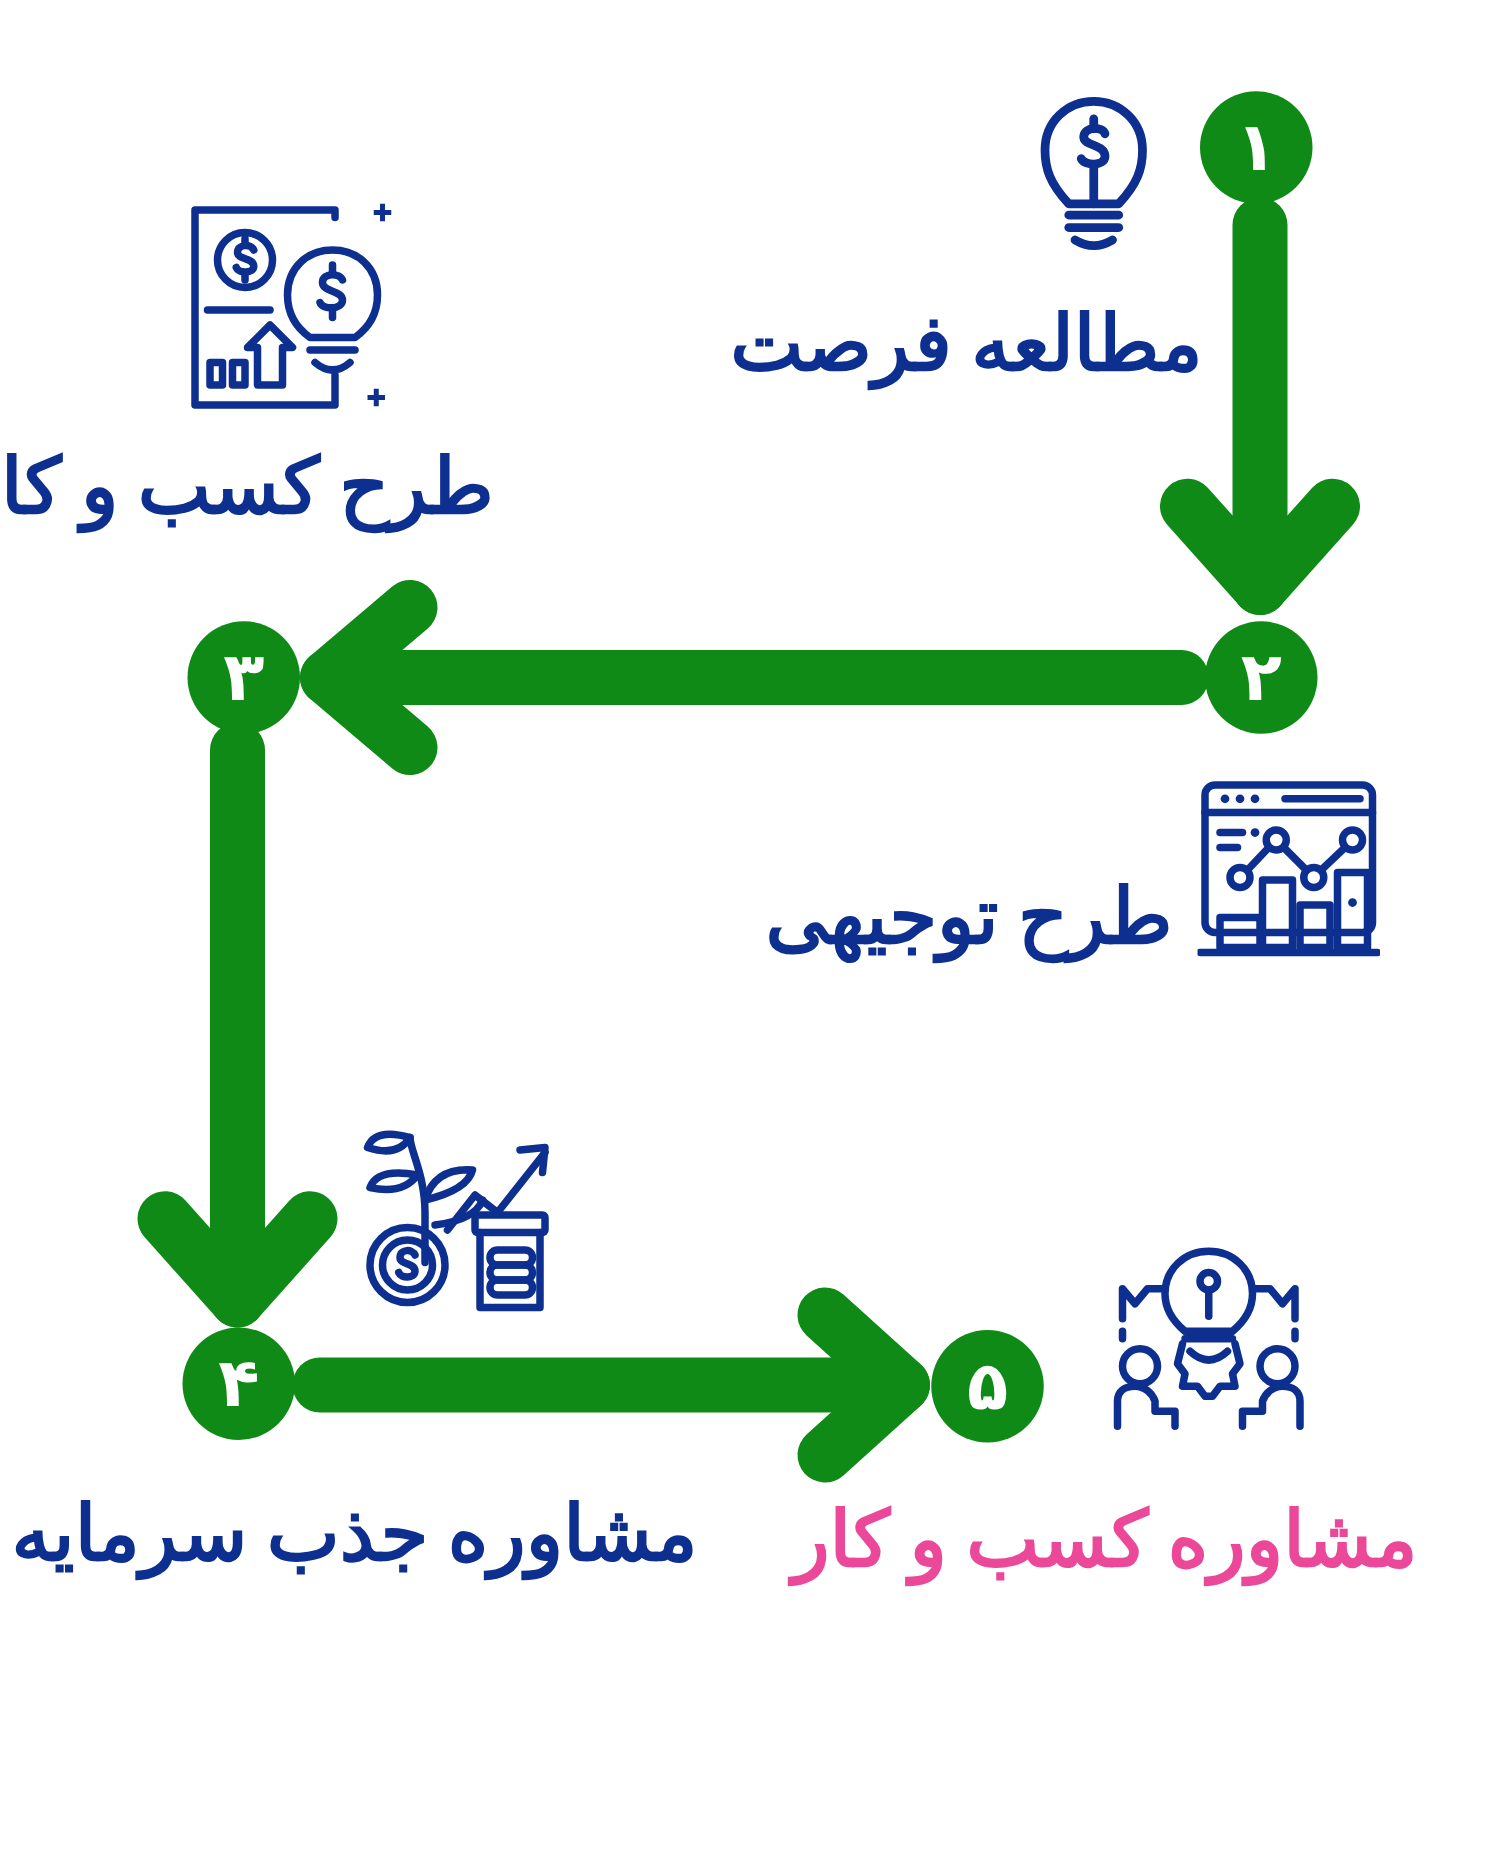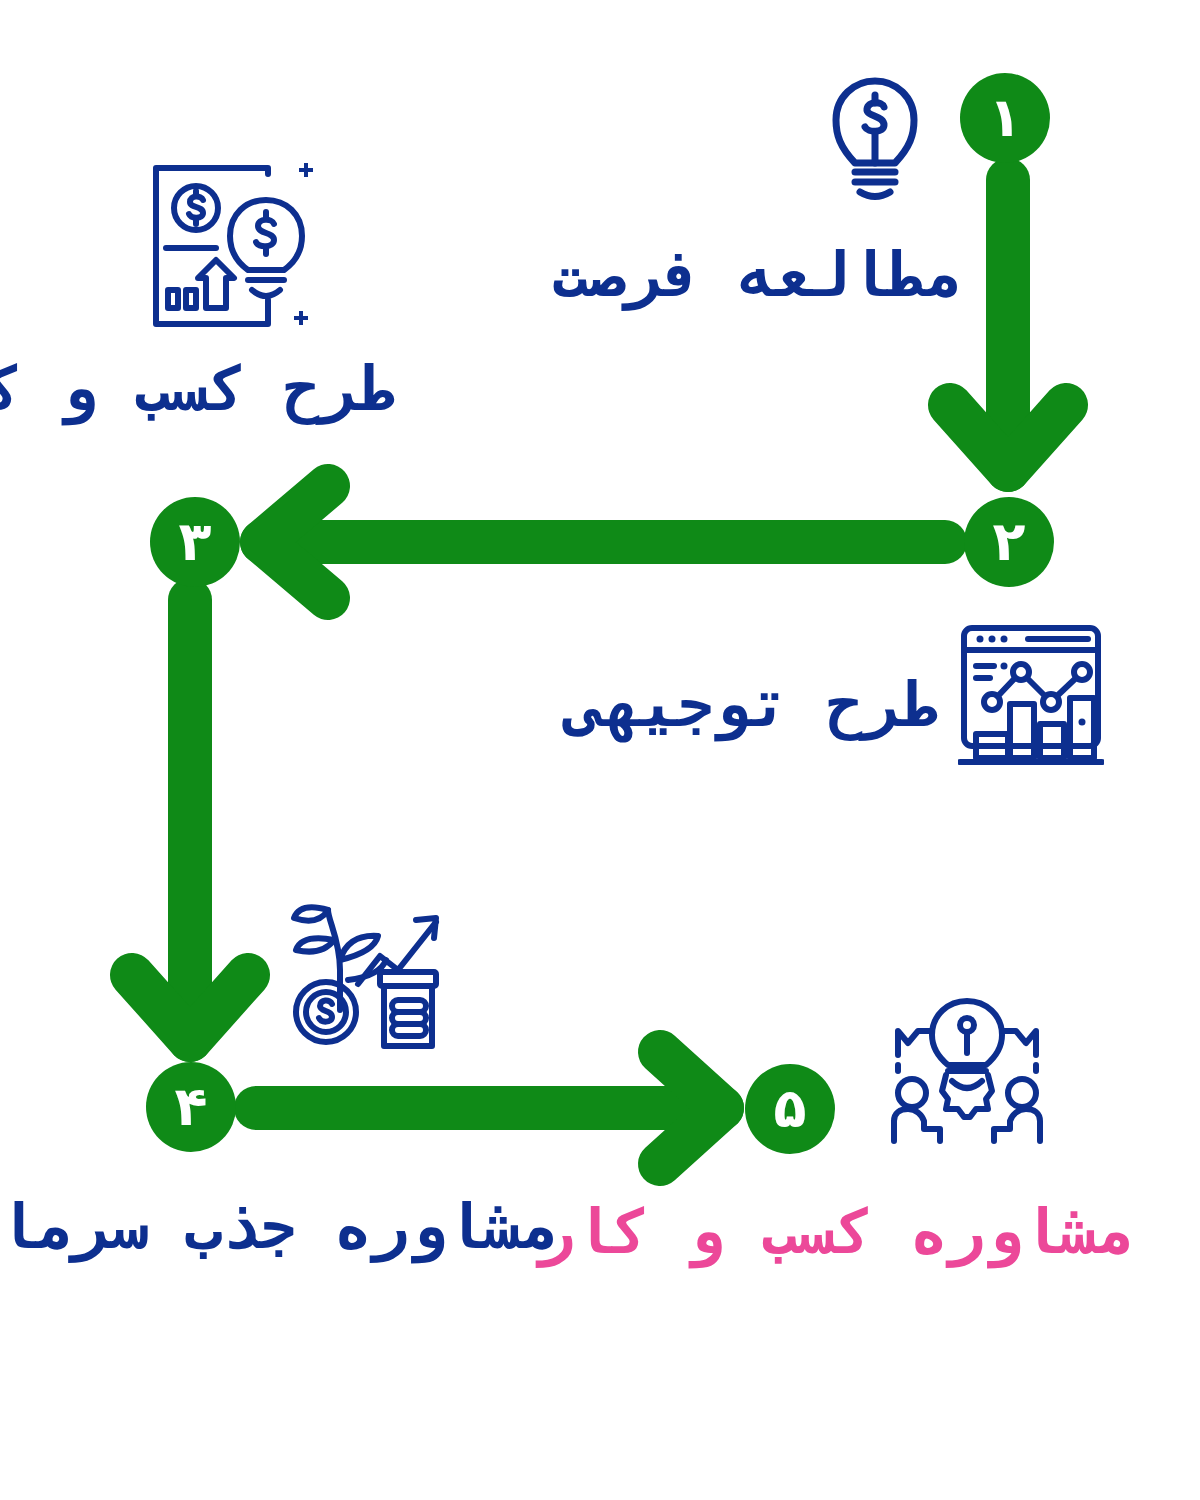--- a/index.html
+++ b/index.html
@@ -4,21 +4,21 @@
 <style>
   html, body { margin:0; padding:0; background:#ffffff; }
   body { width:1200px; height:1500px; position:relative; overflow:hidden;
          font-family:"DejaVu Sans", sans-serif; }
   #flow { position:absolute; left:0; top:0; width:1200px; height:1500px; }
   .step-circle { position:absolute; width:90px; height:90px; border-radius:50%;
     display:flex; align-items:center; justify-content:center;
     color:#ffffff; font-weight:bold; font-size:54px; line-height:1;
     font-family:"DejaVu Sans", sans-serif; }
   .label { position:absolute; font-weight:bold; font-size:62px; direction:rtl;
-    white-space:nowrap; font-family:Liberation Mono, monospace; letter-spacing:-1px;text-align:right; }
+    white-space:nowrap; font-family:Liberation Serif, serif; letter-spacing:-1px;text-align:right; }
   .icon { position:absolute; }
 </style>
 </head>
 <body>
 
 <svg id="flow" viewBox="0 0 1200 1500">
   <g stroke="#0f8a17" stroke-width="44" stroke-linecap="round" stroke-linejoin="round" fill="none">
 
     <line x1="1008" y1="180" x2="1008" y2="470"></line>
     <polyline points="950,405 1008,470 1066,405"></polyline>
@@ -44,21 +44,21 @@
     <span>۳</span>
   </div>
 <div class="step-circle" style="left:146px;top:1062px;background:#0f8a17;">
     <span>۴</span>
   </div>
 <div class="step-circle" style="left:745px;top:1064px;background:#0f8a17;">
     <span>۵</span>
   </div>
 
 <div class="label" style="right:238px;top:238px;color:#0d2f8f;">مطالعه فرصت</div>
-<div class="label" style="right:262px;top:668px;color:#0d2f8f;">طرح توجیهی</div>
+<div class="label" style="right:262px;top:696px;color:#0d2f8f;">طرح توجیهی</div>
 <div class="label" style="right:805px;top:352px;color:#0d2f8f;">طرح کسب و کار</div>
 <div class="label" style="right:642px;top:1190px;color:#0d2f8f;">مشاوره جذب سرمایه</div>
 <div class="label" style="right:66px;top:1195px;color:#ec4899;">مشاوره کسب و کار</div>
 
 <svg class="icon" style="left:830px;top:75px" width="90" height="130" viewBox="0 0 90 130">
   <g stroke="#0d2f8f" stroke-width="7" fill="none" stroke-linecap="round" stroke-linejoin="round">
     <path d="M25,88 C10,72 6,60 6,45 C6,22 24,6 45,6 C66,6 84,22 84,45 C84,60 80,72 65,88 Z"></path>
     <line x1="25" y1="97" x2="65" y2="97"></line>
     <line x1="25" y1="107" x2="65" y2="107"></line>
     <path d="M30,117 Q45,126 60,117"></path>

